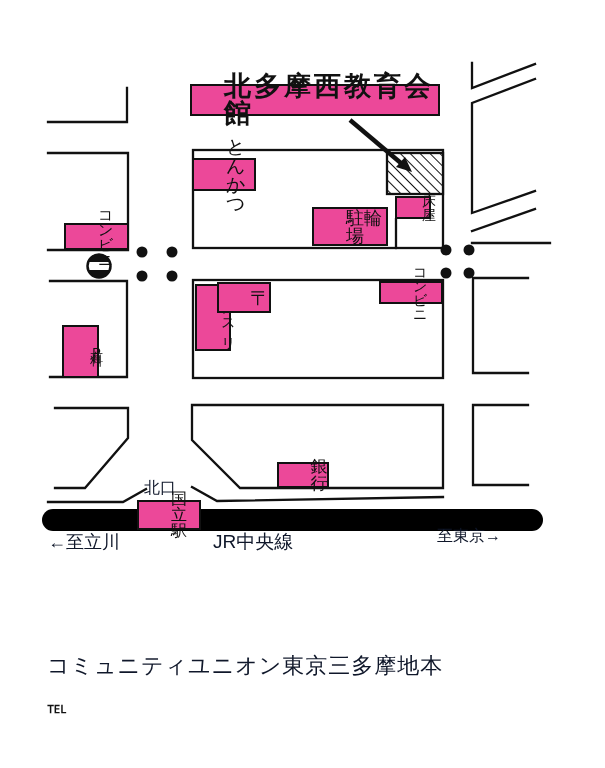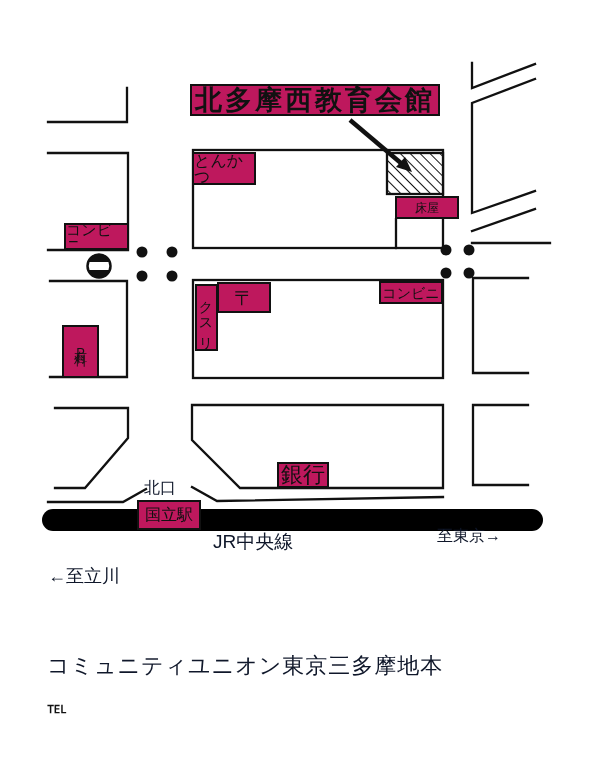--- a/index.html
+++ b/index.html
@@ -1,21 +1,21 @@
 <!DOCTYPE html>
 <html><head>
 <meta charset="utf-8">
 <style>
   html,body{margin:0;padding:0;background:#e8e8e8;}
   #page{position:relative;width:605px;height:768px;background:#ffffff;overflow:hidden;
         font-family:"Liberation Sans",sans-serif;color:#111;}
   #map-svg{position:absolute;left:0;top:0;}
-  .box{position:absolute;box-sizing:border-box;border:2px solid #111;background:#be185d;
+  .box{position:absolute;box-sizing:border-box;border:2px solid #111;background:#ec4899;
        display:flex;align-items:center;justify-content:center;
-       font-family:"Liberation Sans",sans-serif;color:#111;line-height:1;}
+       font-family:"Liberation Sans",sans-serif;color:#111;line-height:1;padding-left:32px;}
   .plain{position:absolute;box-sizing:border-box;display:flex;align-items:center;
          font-family:"Liberation Sans",sans-serif;color:#0f172a;line-height:1;white-space:nowrap;}
   .v{writing-mode:vertical-rl;text-orientation:upright;letter-spacing:2px;}
   .title{font-family:"Liberation Serif",serif;font-weight:600;font-size:27px;letter-spacing:3px;}
   .caption{font-family:"Liberation Serif",serif;font-weight:500;font-size:23px;letter-spacing:1px;}
   .org{font-size:22px;letter-spacing:1px;}
   .telrow{position:absolute;display:flex;align-items:baseline;gap:20px;}
   .tel-label{font-size:24px;}
   .tel-number{font-size:28px;letter-spacing:1px;}
 </style>
@@ -83,43 +83,44 @@
       <circle cx="99" cy="266" r="11.5" fill="#111111"></circle>
       <rect x="87" y="262" width="24" height="8" fill="#ffffff"></rect>
       <circle cx="99" cy="266" r="11.5" fill="none" stroke="#111111" stroke-width="2.5"></circle>
     </g>
 
     <rect x="42" y="509" width="501" height="22" rx="11" fill="#000000"></rect>
   </svg>
 
   <div class="box title" style="left:190px;top:84px;width:250px;height:32px;">北多摩西教育会館</div>
 
-  <div class="box" style="left:192px;top:152px;width:64px;height:33px;font-size:16px;">とんかつ</div>
+  <div class="box" style="left:192px;top:158px;width:64px;height:33px;font-size:19px;">とんかつ</div>
 
-  <div class="box" style="left:395px;top:196px;width:64px;height:23px;font-size:12px;">床屋</div>
+  <div class="box" style="left:395px;top:196px;width:36px;height:23px;font-size:14px;">床屋</div>
 
+  <div class="box" style="left:312px;top:207px;width:76px;height:39px;font-size:18px;">駐輪場</div>
 
   <div class="box" style="left:64px;top:223px;width:65px;height:27px;font-size:15px;">コンビニ</div>
 
   <div class="box" style="left:379px;top:281px;width:64px;height:23px;font-size:14px;">コンビニ</div>
 
   <div class="box v" style="left:195px;top:284px;width:23px;height:67px;font-size:14px;">クスリ</div>
 
   <div class="box" style="left:217px;top:282px;width:54px;height:31px;font-size:20px;">〒</div>
 
   <div class="box v" style="left:62px;top:325px;width:37px;height:53px;font-size:13px;">有料P</div>
 
 
-  <div class="box" style="left:277px;top:462px;width:52px;height:26px;font-size:22px;">銀行</div>
+  <div class="box" style="left:277px;top:462px;width:52px;height:26px;font-size:17px;">銀行</div>
 
   <div class="plain" style="left:144px;top:478px;height:20px;font-size:16px;">北口</div>
 
   <div class="box" style="left:137px;top:500px;width:64px;height:30px;font-size:16px;">国立駅</div>
 
-  <div class="plain" style="left:48px;top:531px;height:22px;font-size:18px;margin-top:34px;">←至立川</div>
+  <div class="plain" style="left:48px;top:531px;height:22px;font-size:18px;">←至立川</div>
 
   <div class="plain" style="left:213px;top:531px;height:20px;font-size:19px;">JR中央線</div>
 
   <div class="plain" style="left:437px;top:526px;height:20px;font-size:16px;">至東京→</div>
 
 
   <div class="plain org" style="left:47px;top:653px;height:26px;">コミュニティユニオン東京三多摩地本</div>
 
   <div class="telrow" style="left:47px;top:696px;">
     <span class="tel-label">℡</span>

